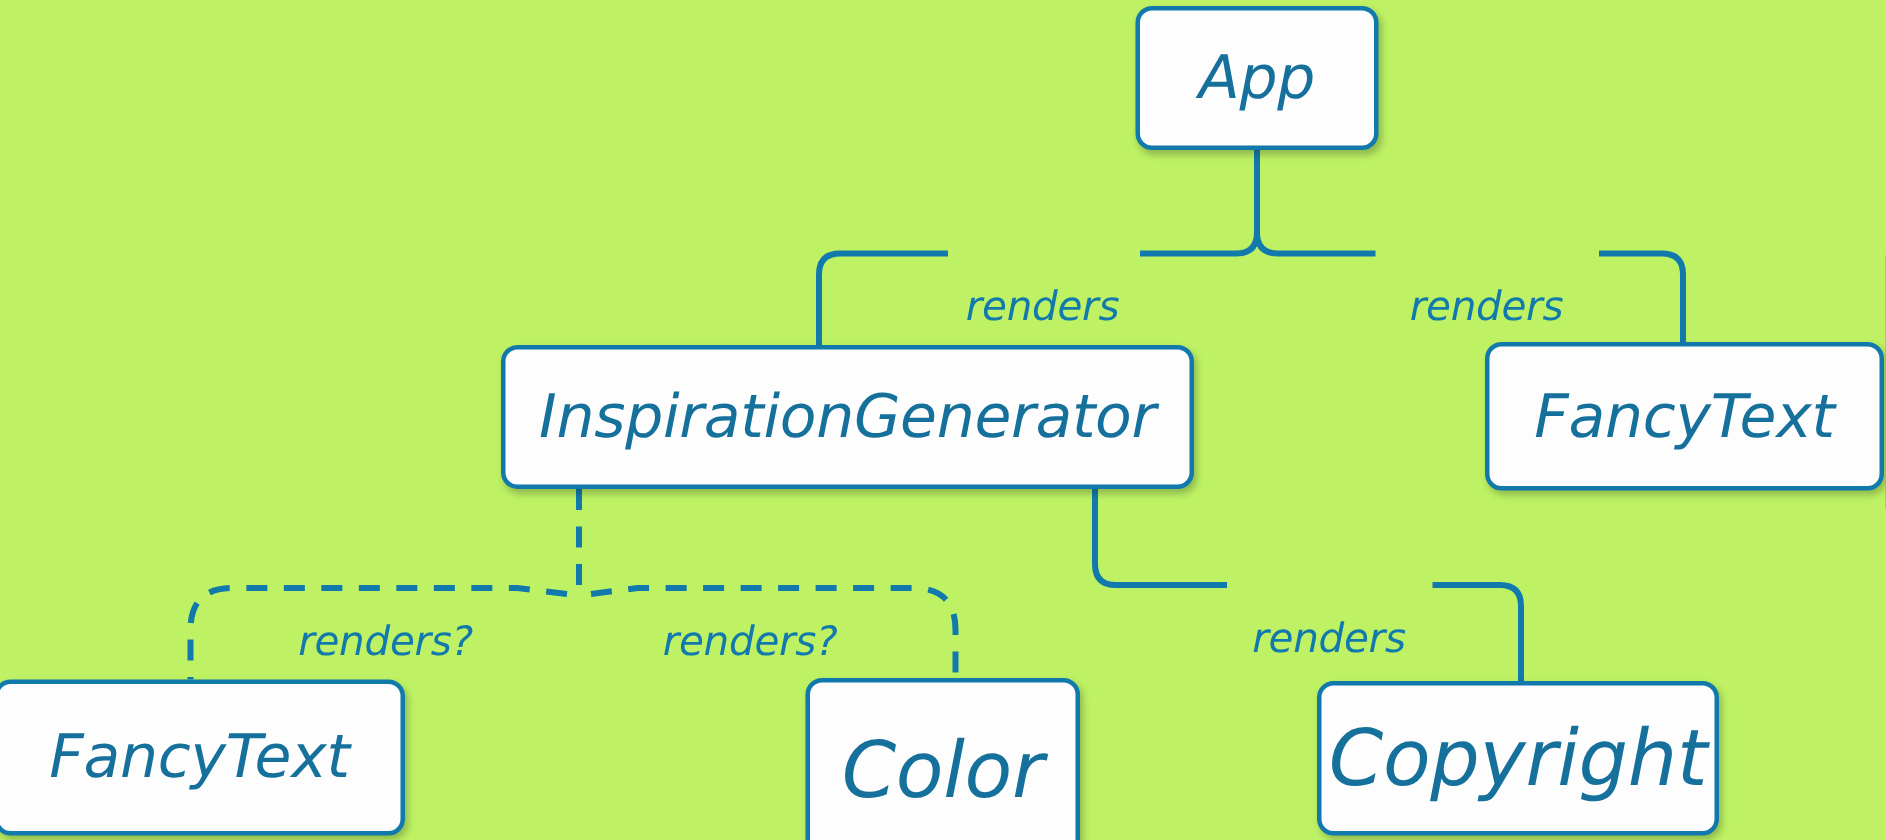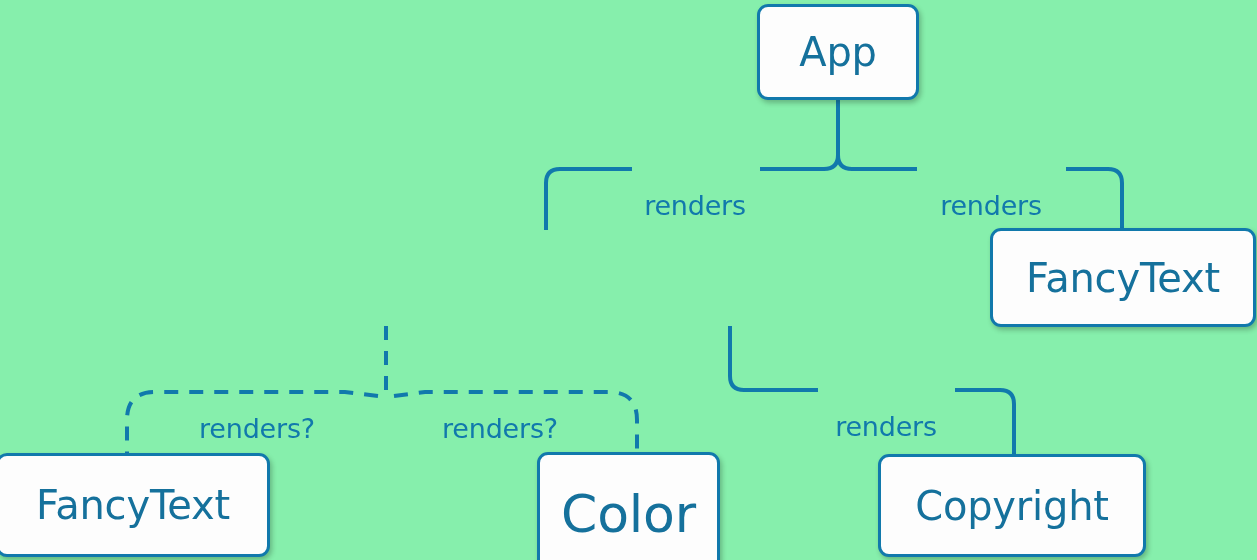--- a/index.html
+++ b/index.html
@@ -8,22 +8,23 @@
     padding: 0;
   }
   body {
     background: #4a704f;
     font-family: "DejaVu Sans", sans-serif;
   }
   #stage {
     position: relative;
     width: 1257px;
     height: 560px;
-    background: #86efac;
+    background: #bef264;
     overflow: hidden;
+    font-style: italic;
   }
   #wires {
     position: absolute;
     left: 0;
     top: 0;
     width: 1257px;
     height: 560px;
   }
   .node {
     position: absolute;
@@ -42,21 +43,21 @@
     z-index: 3;
   }
   .node-label {
     white-space: nowrap;
   }
   #node-app          { left: 757px;  top: 4px;   width: 162px; height: 96px;  font-size: 40px; }
   #node-inspgen      { left: 334px;  top: 230px; width: 462px; height: 96px;  font-size: 40px; }
   #node-fancytext-r  { left: 990px;  top: 228px; width: 266px; height: 99px;  font-size: 40px; }
   #node-fancytext-b  { left: -4px;   top: 453px; width: 274px; height: 104px; font-size: 40px; }
   #node-color        { left: 537px;  top: 452px; width: 183px; height: 124px; font-size: 52px; }
-  #node-copyright    { left: 878px;  top: 454px; width: 268px; height: 103px; font-size: 40px; }
+  #node-copyright    { left: 878px;  top: 454px; width: 268px; height: 103px; font-size: 52px; }
 
   .edge-label {
     position: absolute;
     color: #1179ac;
     font-family: "DejaVu Sans", sans-serif;
     font-size: 27px;
     font-weight: 400;
     white-space: nowrap;
     transform: translate(-50%, -50%);
     z-index: 4;
@@ -104,20 +105,23 @@
 
     <path class="wire-dashed" d="M 378 396 L 345 392 L 155 392 Q 127 392 127 420 L 127 453"></path>
 
     <path class="wire-dashed" d="M 394 396 L 425 392 L 609 392 Q 637 392 637 420 L 637 452"></path>
   </svg>
 
   <div class="node" id="node-app">
     <span class="node-label">App</span>
   </div>
 
+  <div class="node" id="node-inspgen">
+    <span class="node-label">InspirationGenerator</span>
+  </div>
 
   <div class="node" id="node-fancytext-r">
     <span class="node-label">FancyText</span>
   </div>
 
   <div class="node" id="node-fancytext-b">
     <span class="node-label">FancyText</span>
   </div>
 
   <div class="node" id="node-color">

